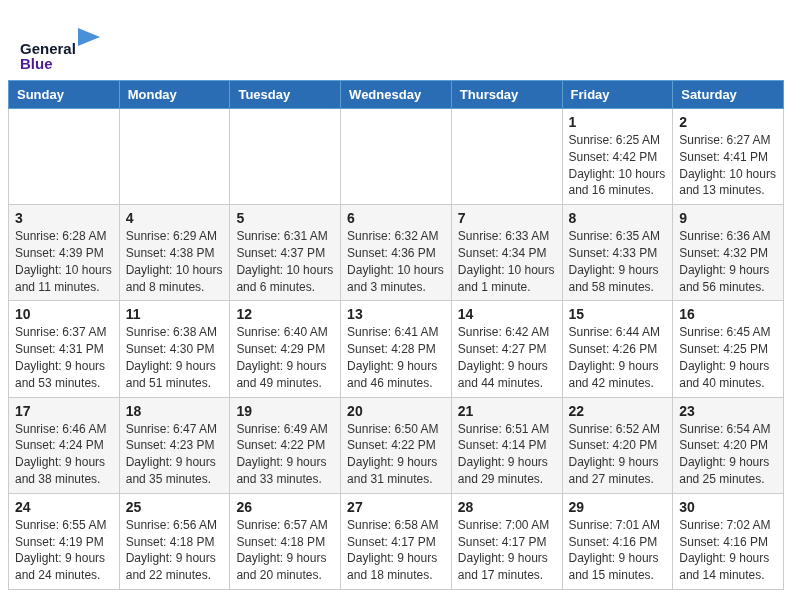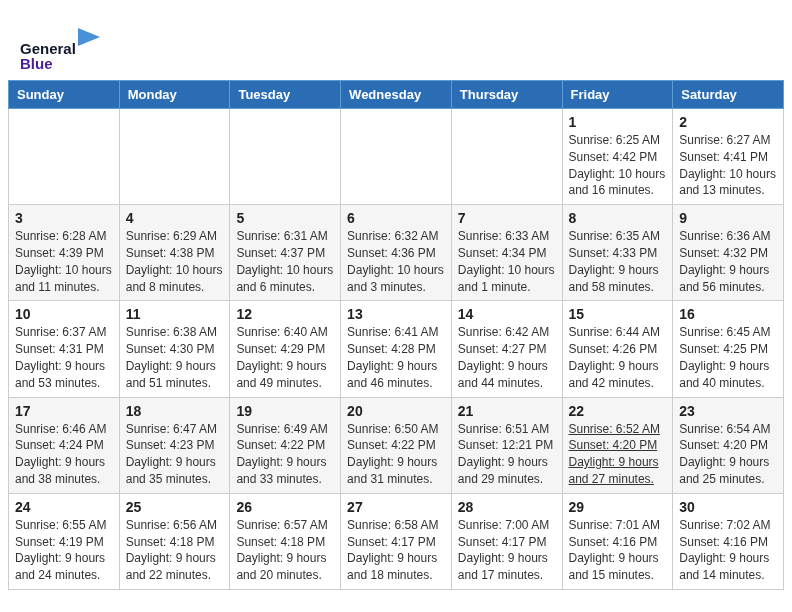--- a/index.html
+++ b/index.html
@@ -245,26 +245,26 @@
           </td>
           <td>
             <span class="day-num">20</span>
             <div class="day-info" style="white-space: pre-line;">Sunrise: 6:50 AM
 Sunset: 4:22 PM
 Daylight: 9 hours and 31 minutes.</div>
           </td>
           <td>
             <span class="day-num">21</span>
             <div class="day-info" style="white-space: pre-line;">Sunrise: 6:51 AM
-Sunset: 12:21 PM
+Sunset: 4:14 PM
 Daylight: 9 hours and 29 minutes.</div>
           </td>
           <td>
             <span class="day-num">22</span>
-            <div class="day-info" style="white-space: pre-line; text-decoration: underline;">Sunrise: 6:52 AM
+            <div class="day-info" style="white-space: pre-line;">Sunrise: 6:52 AM
 Sunset: 4:20 PM
 Daylight: 9 hours and 27 minutes.</div>
           </td>
           <td>
             <span class="day-num">23</span>
             <div class="day-info" style="white-space: pre-line;">Sunrise: 6:54 AM
 Sunset: 4:20 PM
 Daylight: 9 hours and 25 minutes.</div>
           </td>
         </tr>

